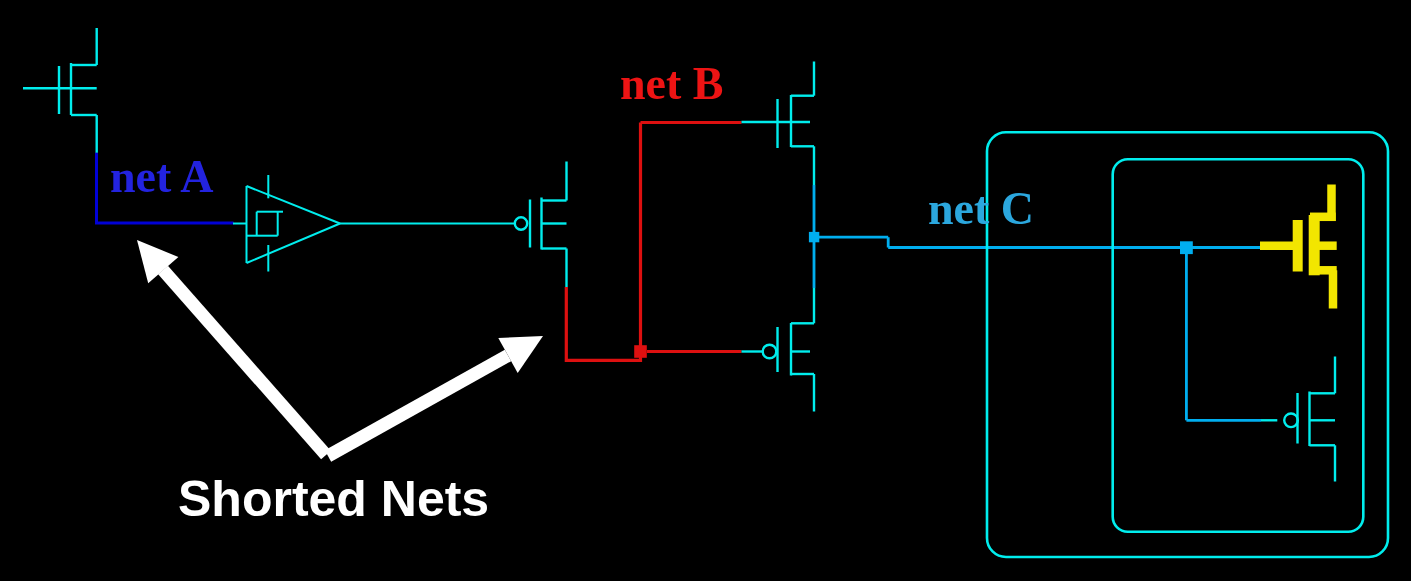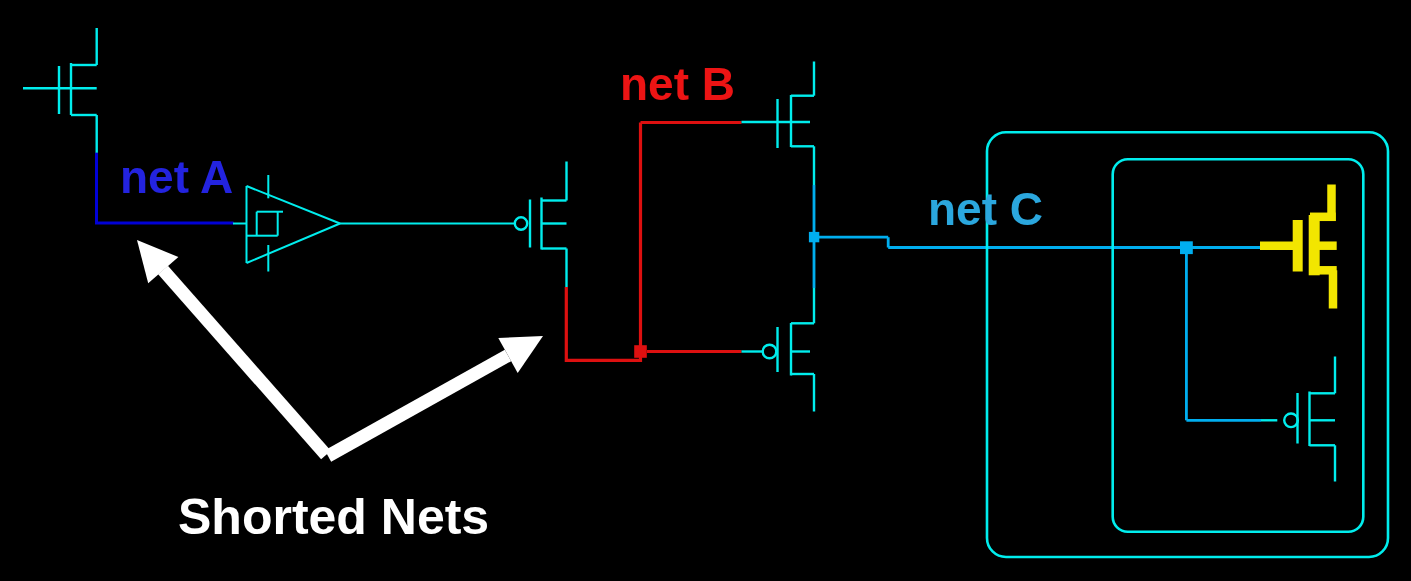--- a/index.html
+++ b/index.html
@@ -20,26 +20,26 @@
     left: 0;
     top: 0;
   }
   .lbl {
     position: absolute;
     font-weight: bold;
     line-height: 1;
     white-space: nowrap;
     user-select: none;
   }
-  .lbl-net   { font-size: 46px; }
-  .lbl-net-a { left: 110px; top: 154px; color: var(--net-a-text); margin-left: 10px; }
+  .lbl-net   { font-size: 46px; font-family: Liberation Serif, serif; }
+  .lbl-net-a { left: 110px; top: 154px; color: var(--net-a-text); }
   .lbl-net-b { left: 620px; top: 61px;  color: var(--net-b-text); }
   .lbl-net-c { left: 928px; top: 186px; color: var(--net-c-text); }
   .lbl-nmos  { left: 1166px; top: 156px; font-size: 46px; color: var(--nmos-yellow); }
-  .lbl-shorted { left: 178px; top: 492px; font-size: 50px; color: var(--annotation-white); }
+  .lbl-shorted { left: 178px; top: 474px; font-size: 50px; color: var(--annotation-white); }
 </style>
 </head>
 <body>
 
 <div class="canvas">
 
   <svg width="1411" height="581" viewBox="0 0 1411 581">
 
     <g stroke="var(--net-a-wire)" stroke-width="3" fill="none">
       <path d="M96.5 152.5 L96.5 223 L233.5 223"></path>

